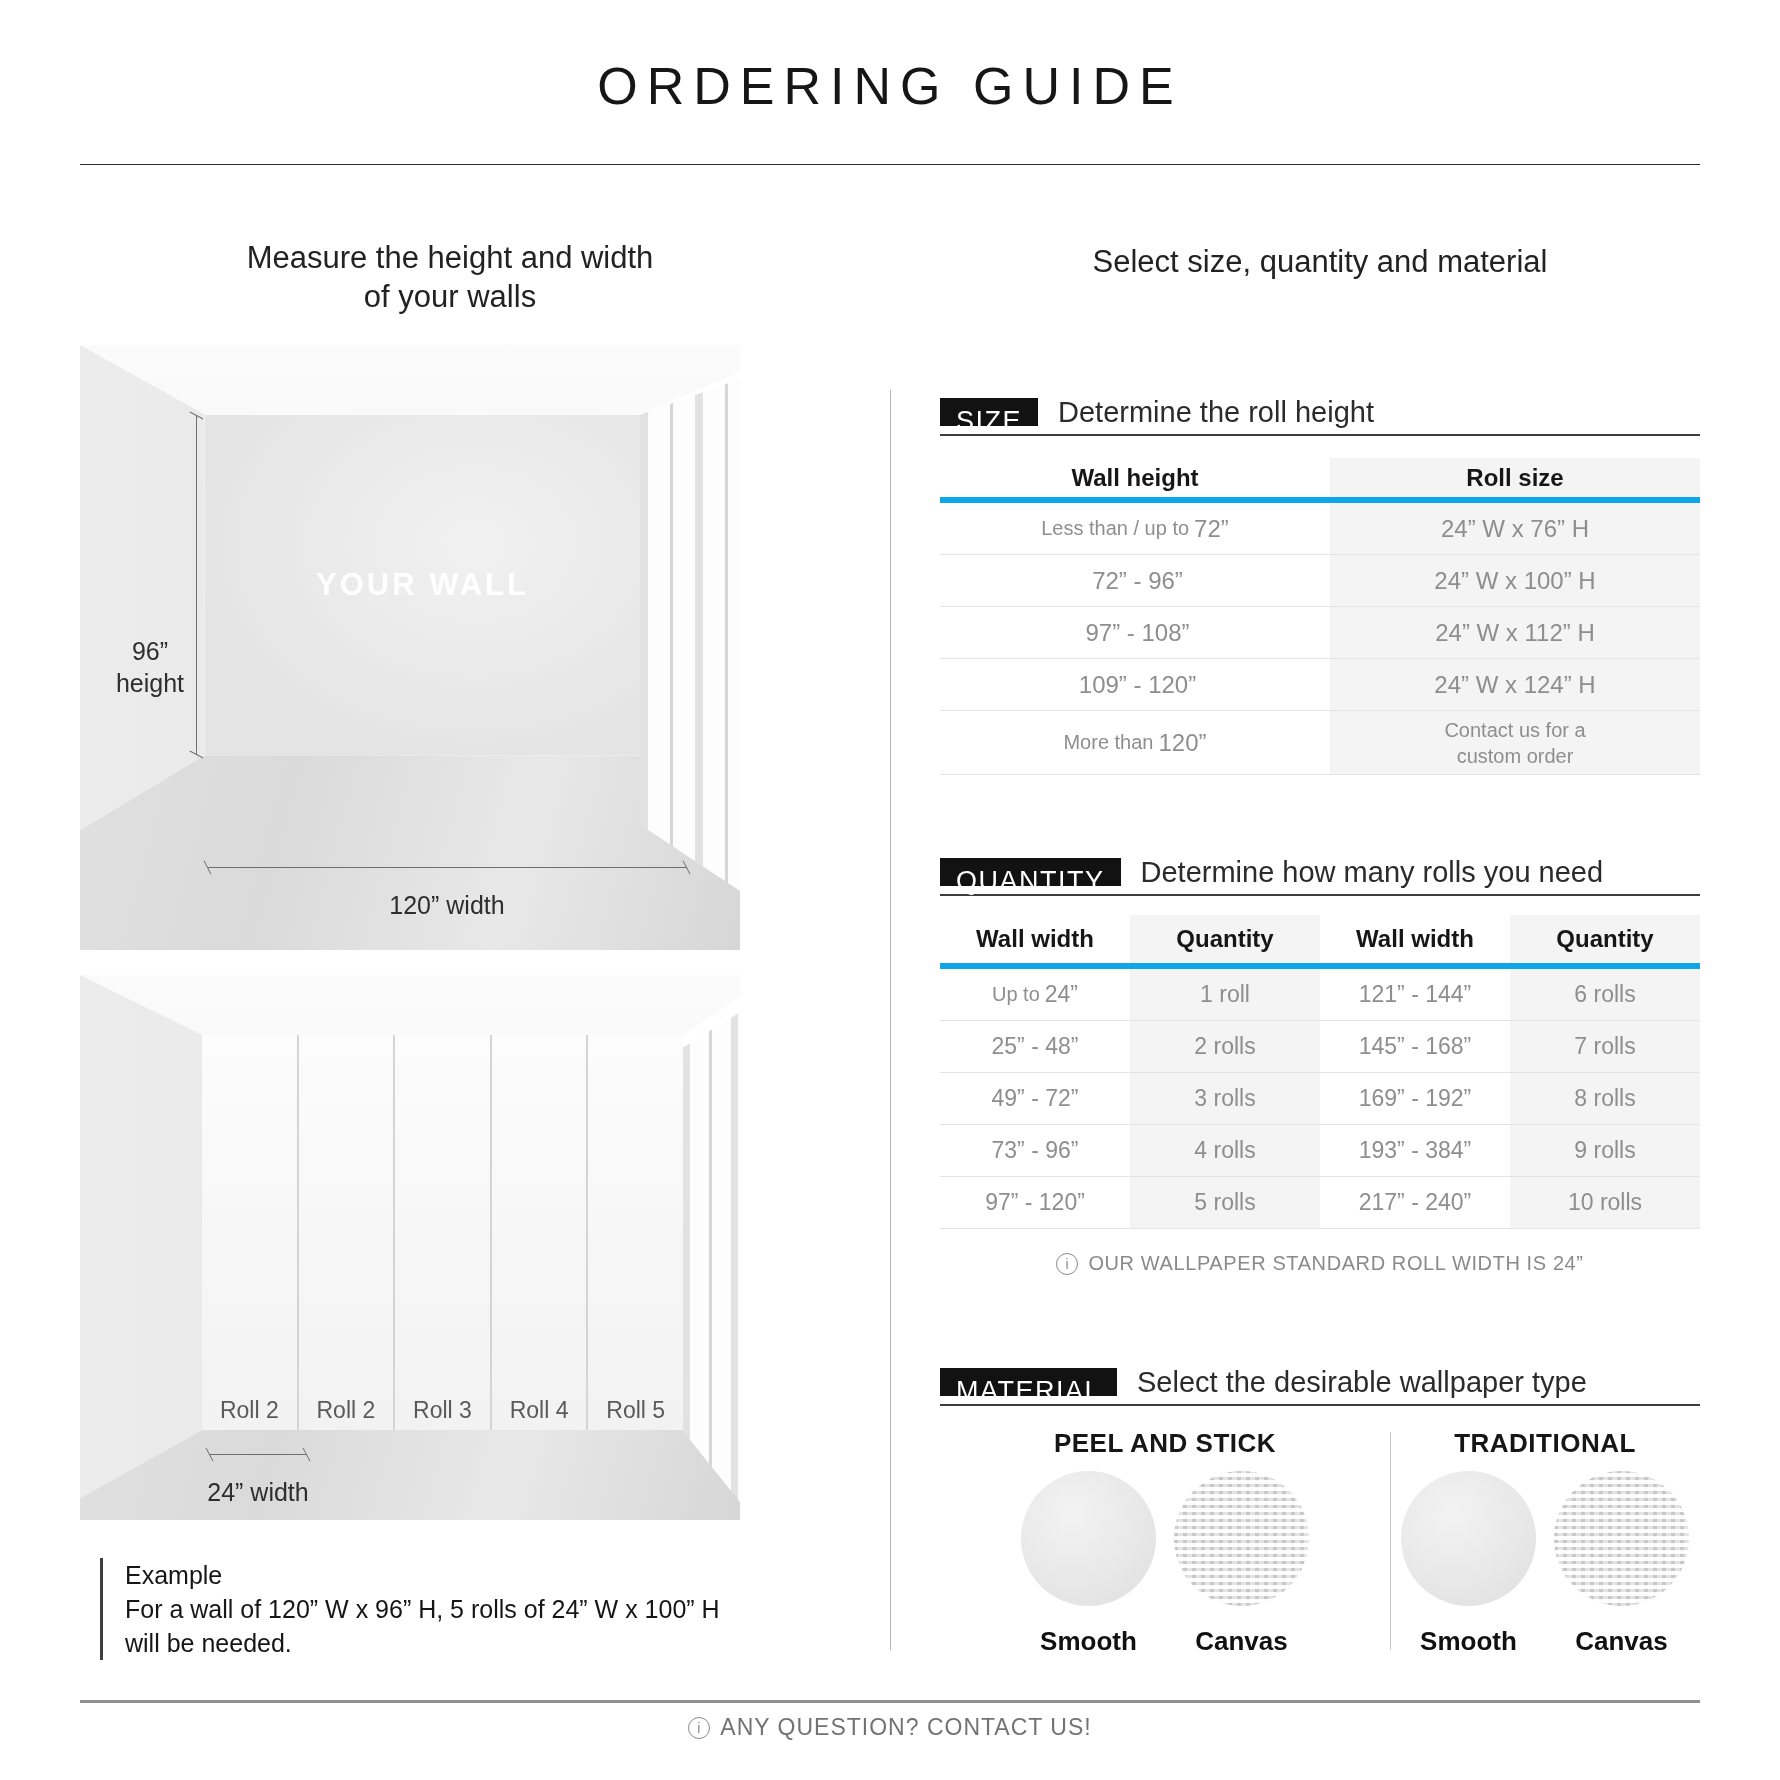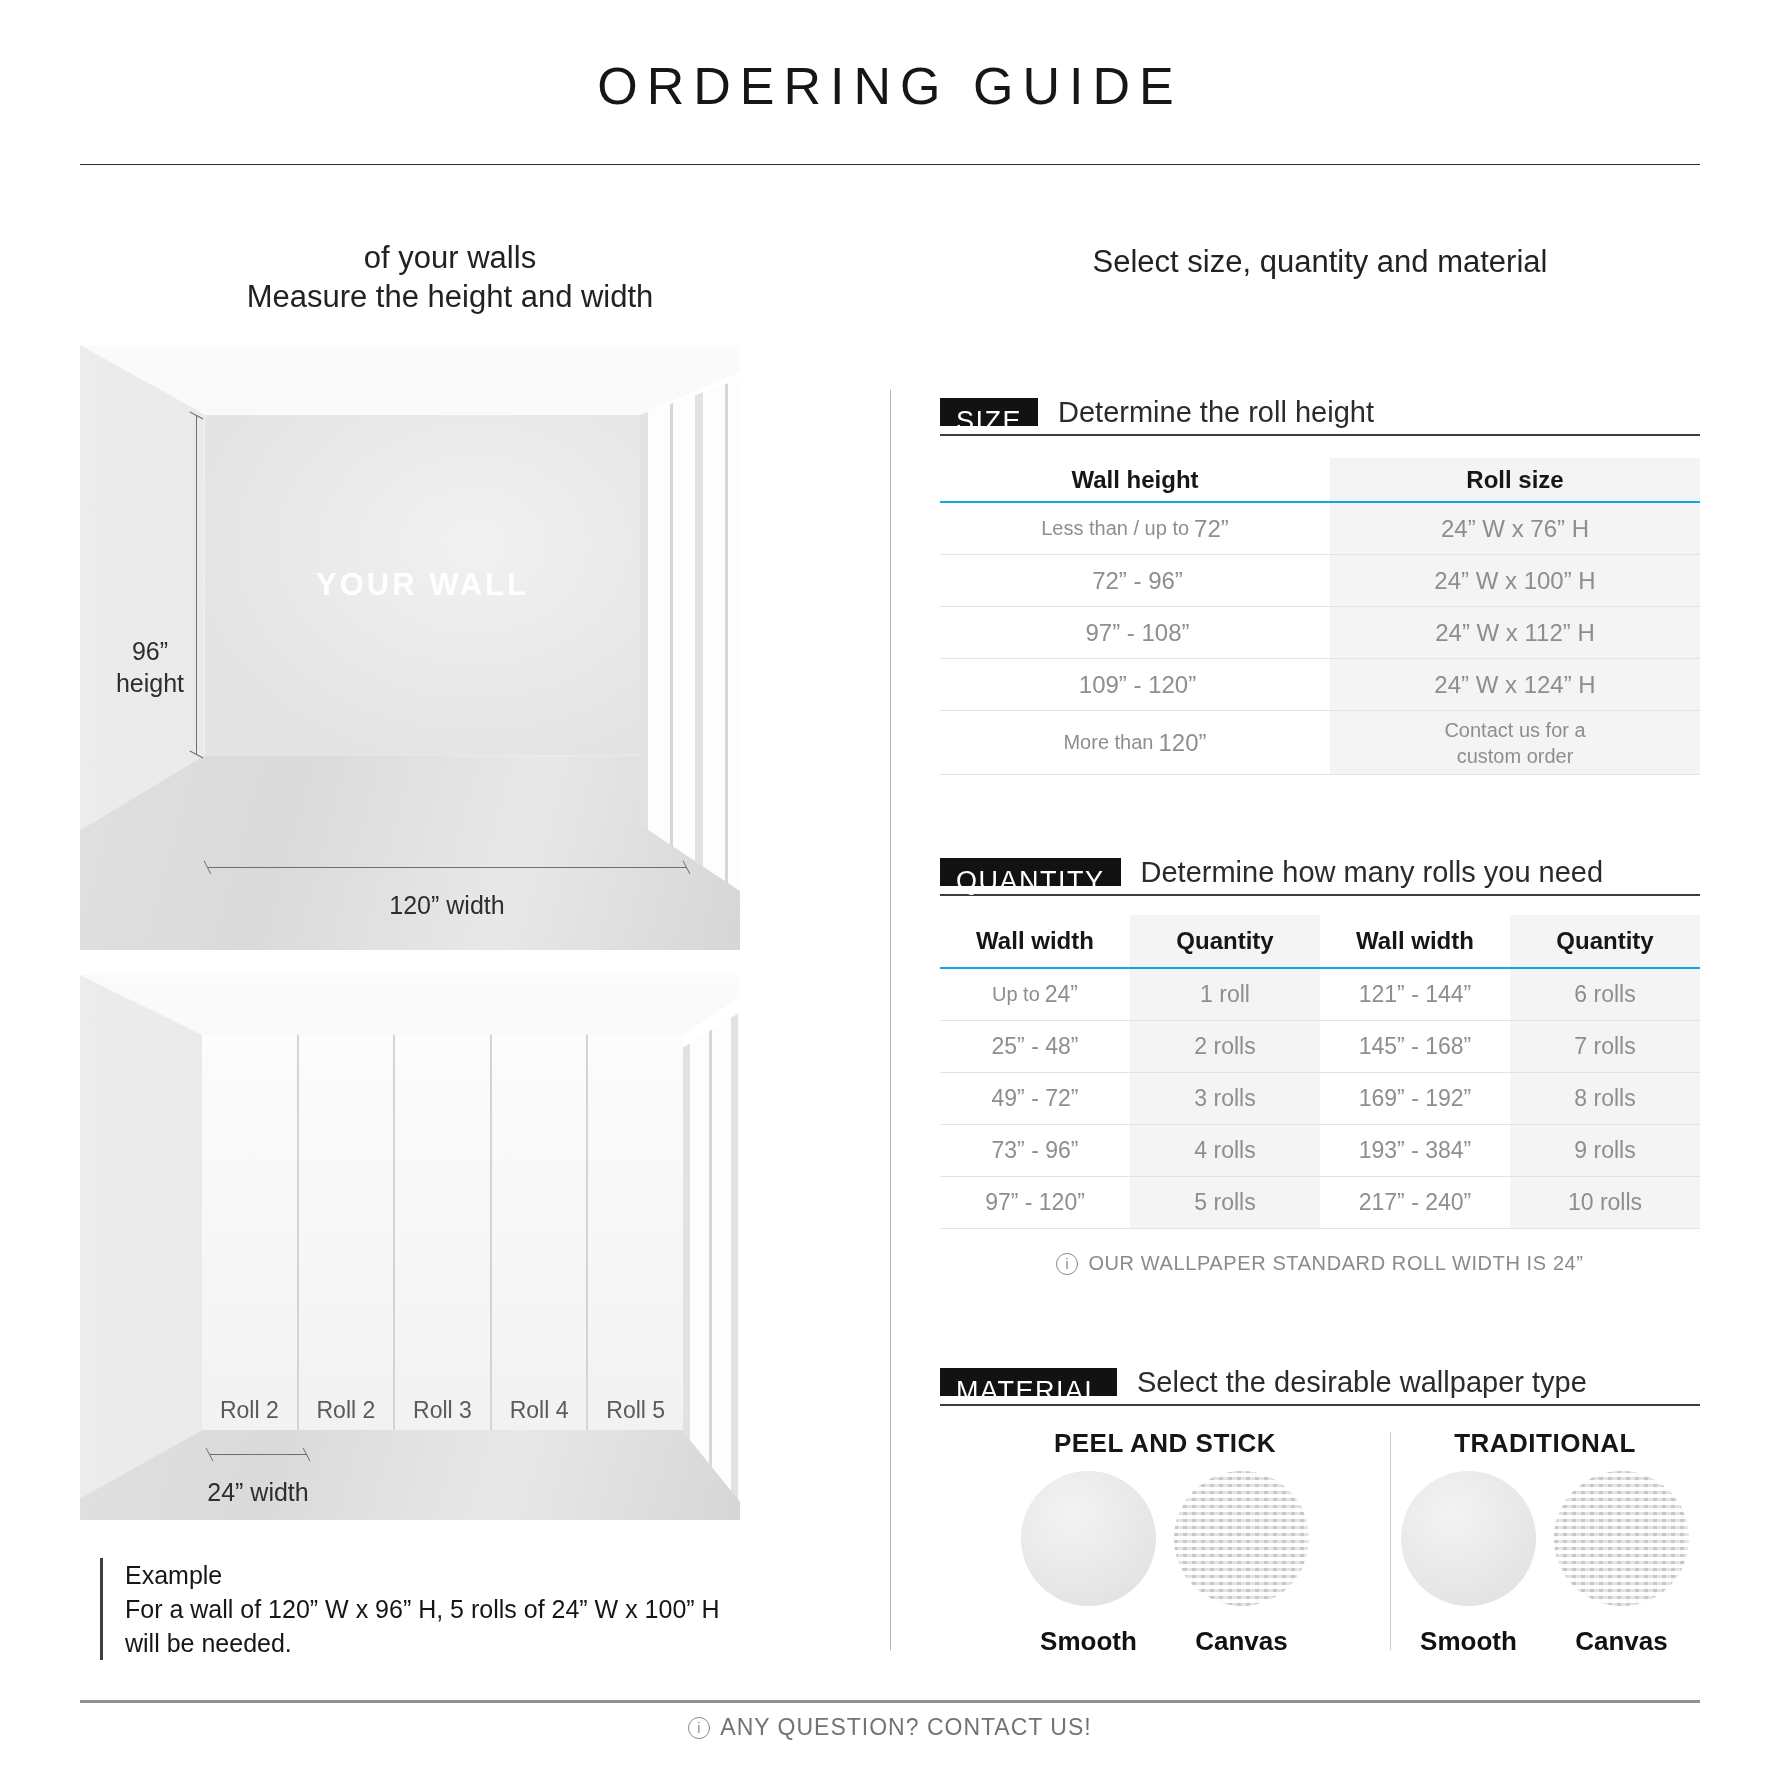--- a/index.html
+++ b/index.html
@@ -82,21 +82,21 @@
   .sec-title { margin-left:20px; font-size:29px; color:#2b2b2b; }
   .sec-size { top:390px; }
   .sec-quantity { top:850px; }
   .sec-material { top:1360px; }
 
   
   .tbl { position:absolute; left:940px; width:760px; display:grid; }
   .size-table { top:458px; grid-template-columns:390px 370px; }
   .qty-table { top:915px; grid-template-columns:repeat(4,190px); }
   .cell { display:flex; align-items:center; justify-content:center; text-align:center; }
-  .th { height:45px; font-weight:bold; font-size:24px; color:#161616; border-bottom:2px solid #0ea5e9; }
+  .th { height:45px; font-weight:bold; font-size:24px; color:#161616; border-bottom:6px solid #0ea5e9; }
   .qty-table .th { height:54px; }
   .td { height:52px; font-size:24px; color:#8e8e8e; border-bottom:1px solid #e3e3e3; }
   .td.tall { height:64px; }
   .gc { background:#f4f4f4; }
   .pref { font-size:20px; margin-right:5px; }
   .small2 { font-size:20px; line-height:26px; max-width:190px; }
   .qty-table .td { font-size:23px; }
 
   
   .note { position:absolute; left:940px; top:1252px; width:760px; display:flex; align-items:center;
@@ -130,22 +130,22 @@
 </style>
 </head>
 <body>
 
 <div class="page">
 
   <div class="page-title">ORDERING GUIDE</div>
   <div class="rule-top"></div>
 
   <div class="col-heading left">
+    <div>Measure the height and width</div>
     <div>of your walls</div>
-    <div>Measure the height and width</div>
   </div>
   <div class="col-heading right">Select size, quantity and material</div>
 
   <div class="v-divider"></div>
 
   <div class="room room1">
     <div class="layer r1-ceiling"></div>
     <div class="layer r1-leftwall"></div>
     <div class="layer r1-floor"></div>
     <div class="r1-backwall">

